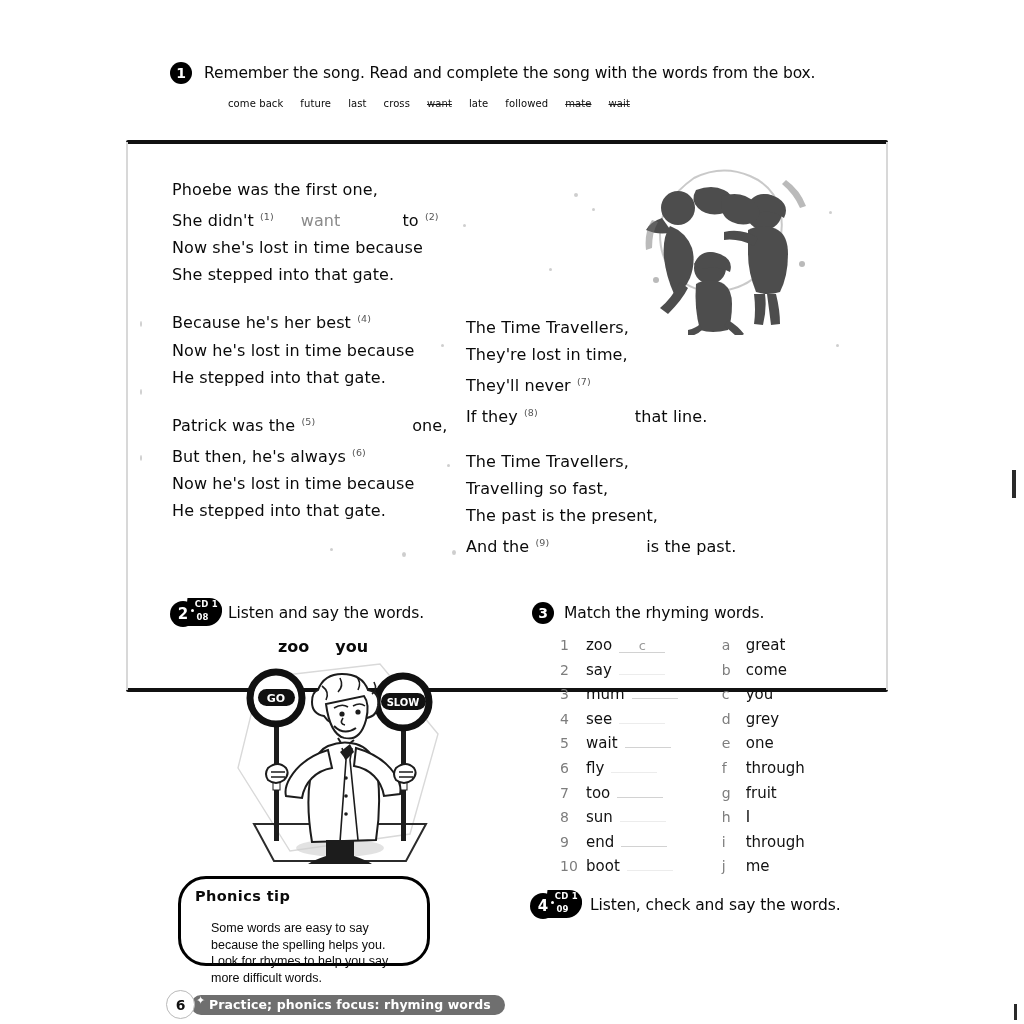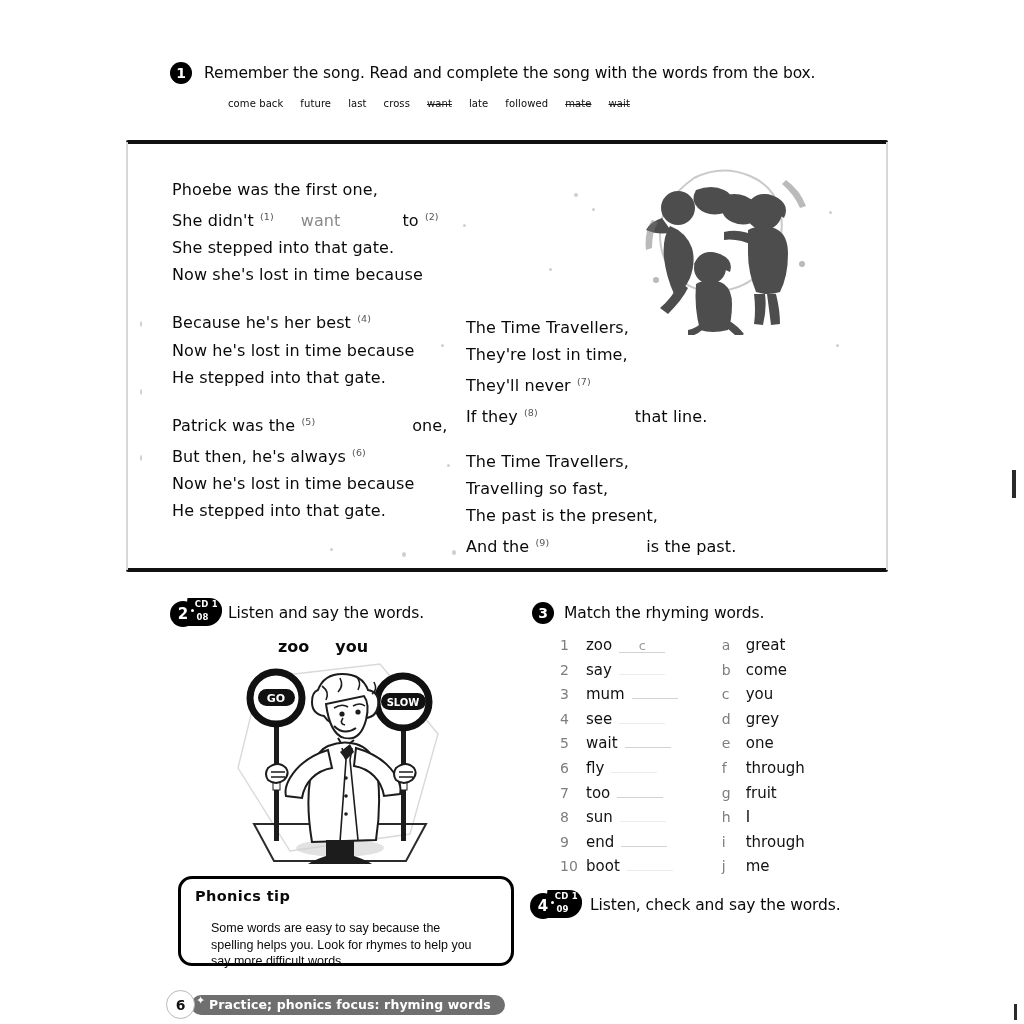--- a/index.html
+++ b/index.html
@@ -128,21 +128,21 @@
     text-decoration-thickness: 1.3px;
     color: #1a1a1a;
   }
 
   
   .song-panel {
     position: absolute;
     left: 126px;
     top: 140px;
     width: 762px;
-    height: 432px;
+    height: 552px;
   }
   .song-panel .rule-top,
   .song-panel .rule-bottom {
     position: absolute;
     left: 0;
     width: 100%;
     height: 4px;
     background: #111;
     border-radius: 2px;
   }
@@ -219,24 +219,24 @@
     top: 58px;
     width: 220px;
     height: 215px;
   }
 
   
   .tip {
     position: absolute;
     left: 178px;
     top: 876px;
-    width: 336px;
+    width: 252px;
     height: 90px;
     border: 3px solid #000;
-    border-radius: 14px;
+    border-radius: 28px;
     background: #fff;
     box-sizing: border-box;
     padding: 9px 14px;
   }
   .tip h4 {
     margin: 0 0 3px 0;
     font-size: 14.5px;
     font-weight: bold;
     letter-spacing: .4px;
   }
@@ -432,22 +432,22 @@
         <path d="M150 20 q14 10 20 26 l-6 2 q-6 -14 -18 -24 z"></path>
         <circle cx="20" cy="120" r="3"></circle>
         <circle cx="166" cy="104" r="3"></circle>
       </g>
     </svg>
 
     <div class="lyrics" id="lyrics-left">
         <div class="verse">
           <div class="lyr-line"><span>Phoebe was the first one,</span></div>
           <div class="lyr-line"><span>She didn't </span><span class="sup">(1)</span><span class="gap-sm"></span><span class="answer">want</span><span class="gap-md"></span><span>to </span><span class="sup">(2)</span></div>
+          <div class="lyr-line"><span>Now she's lost in time because</span></div>
           <div class="lyr-line"><span>She stepped into that gate.</span></div>
-          <div class="lyr-line"><span>Now she's lost in time because</span></div>
         </div>
         <div class="verse">
           <div class="lyr-line"><span>Because he's her best </span><span class="sup">(4)</span></div>
           <div class="lyr-line"><span>Now he's lost in time because</span></div>
           <div class="lyr-line"><span>He stepped into that gate.</span></div>
         </div>
         <div class="verse">
           <div class="lyr-line"><span>Patrick was the </span><span class="sup">(5)</span><span class="gap-lg"></span><span>one,</span></div>
           <div class="lyr-line"><span>But then, he's always </span><span class="sup">(6)</span></div>
           <div class="lyr-line"><span>Now he's lost in time because</span></div>

